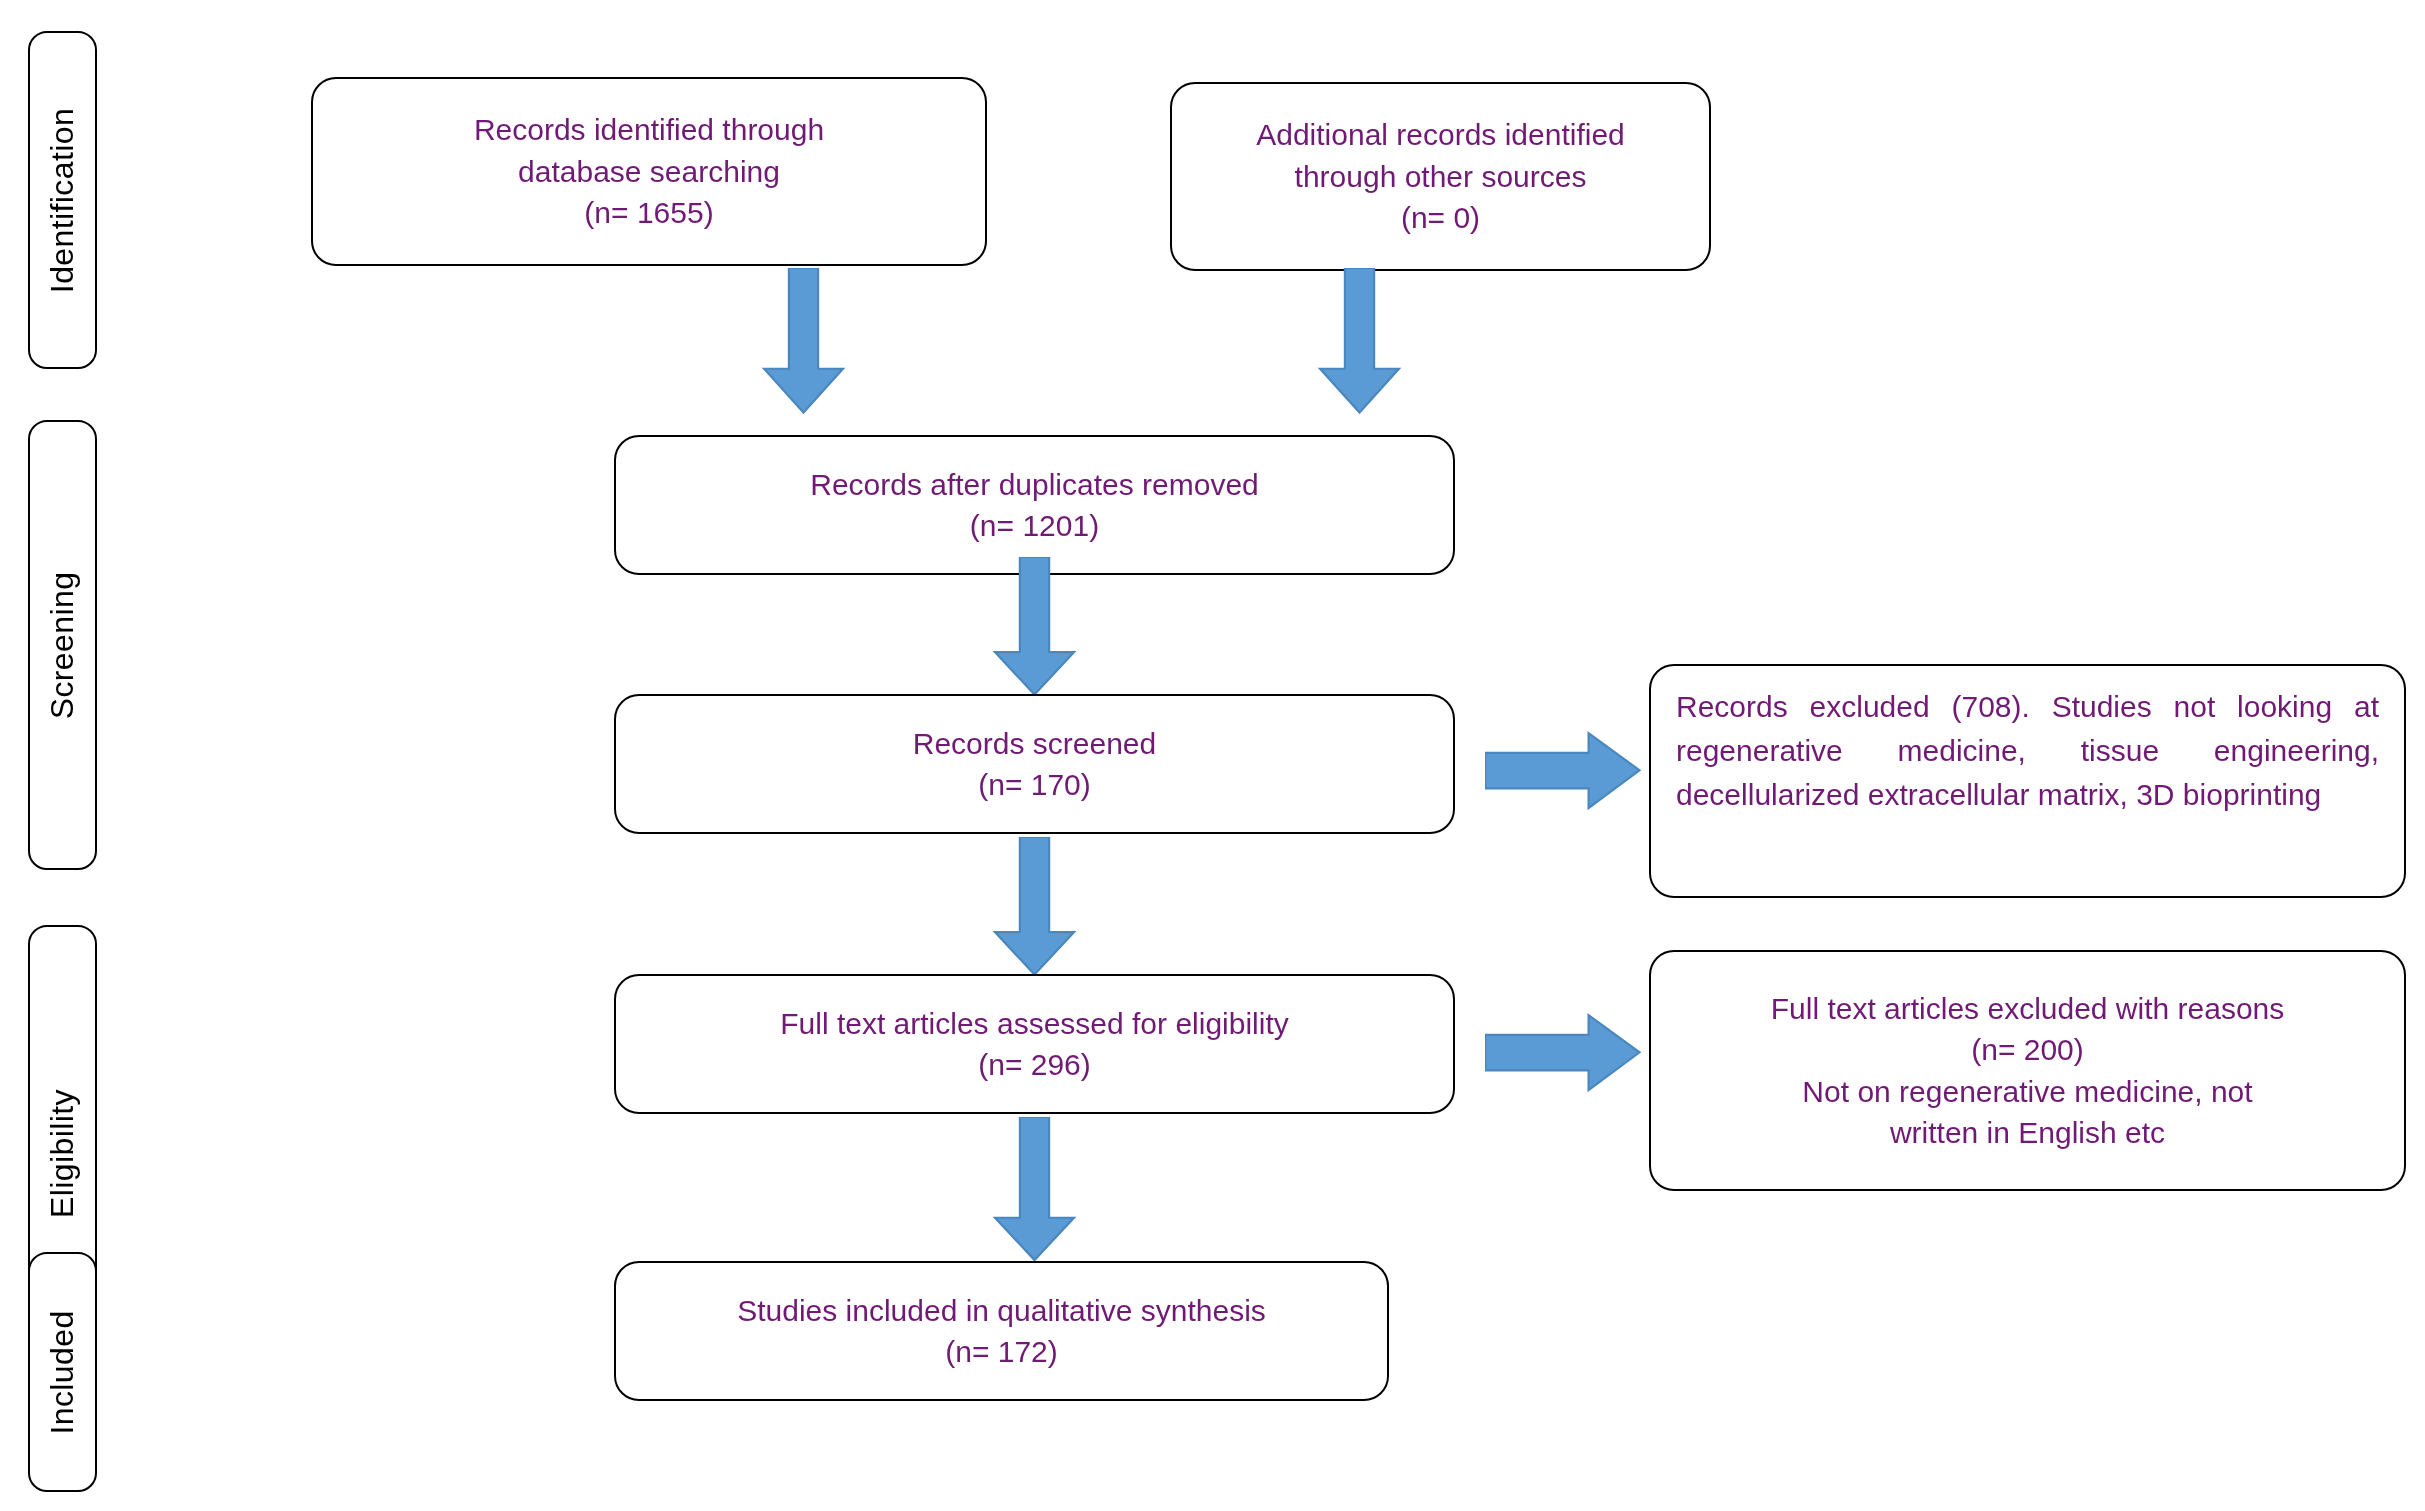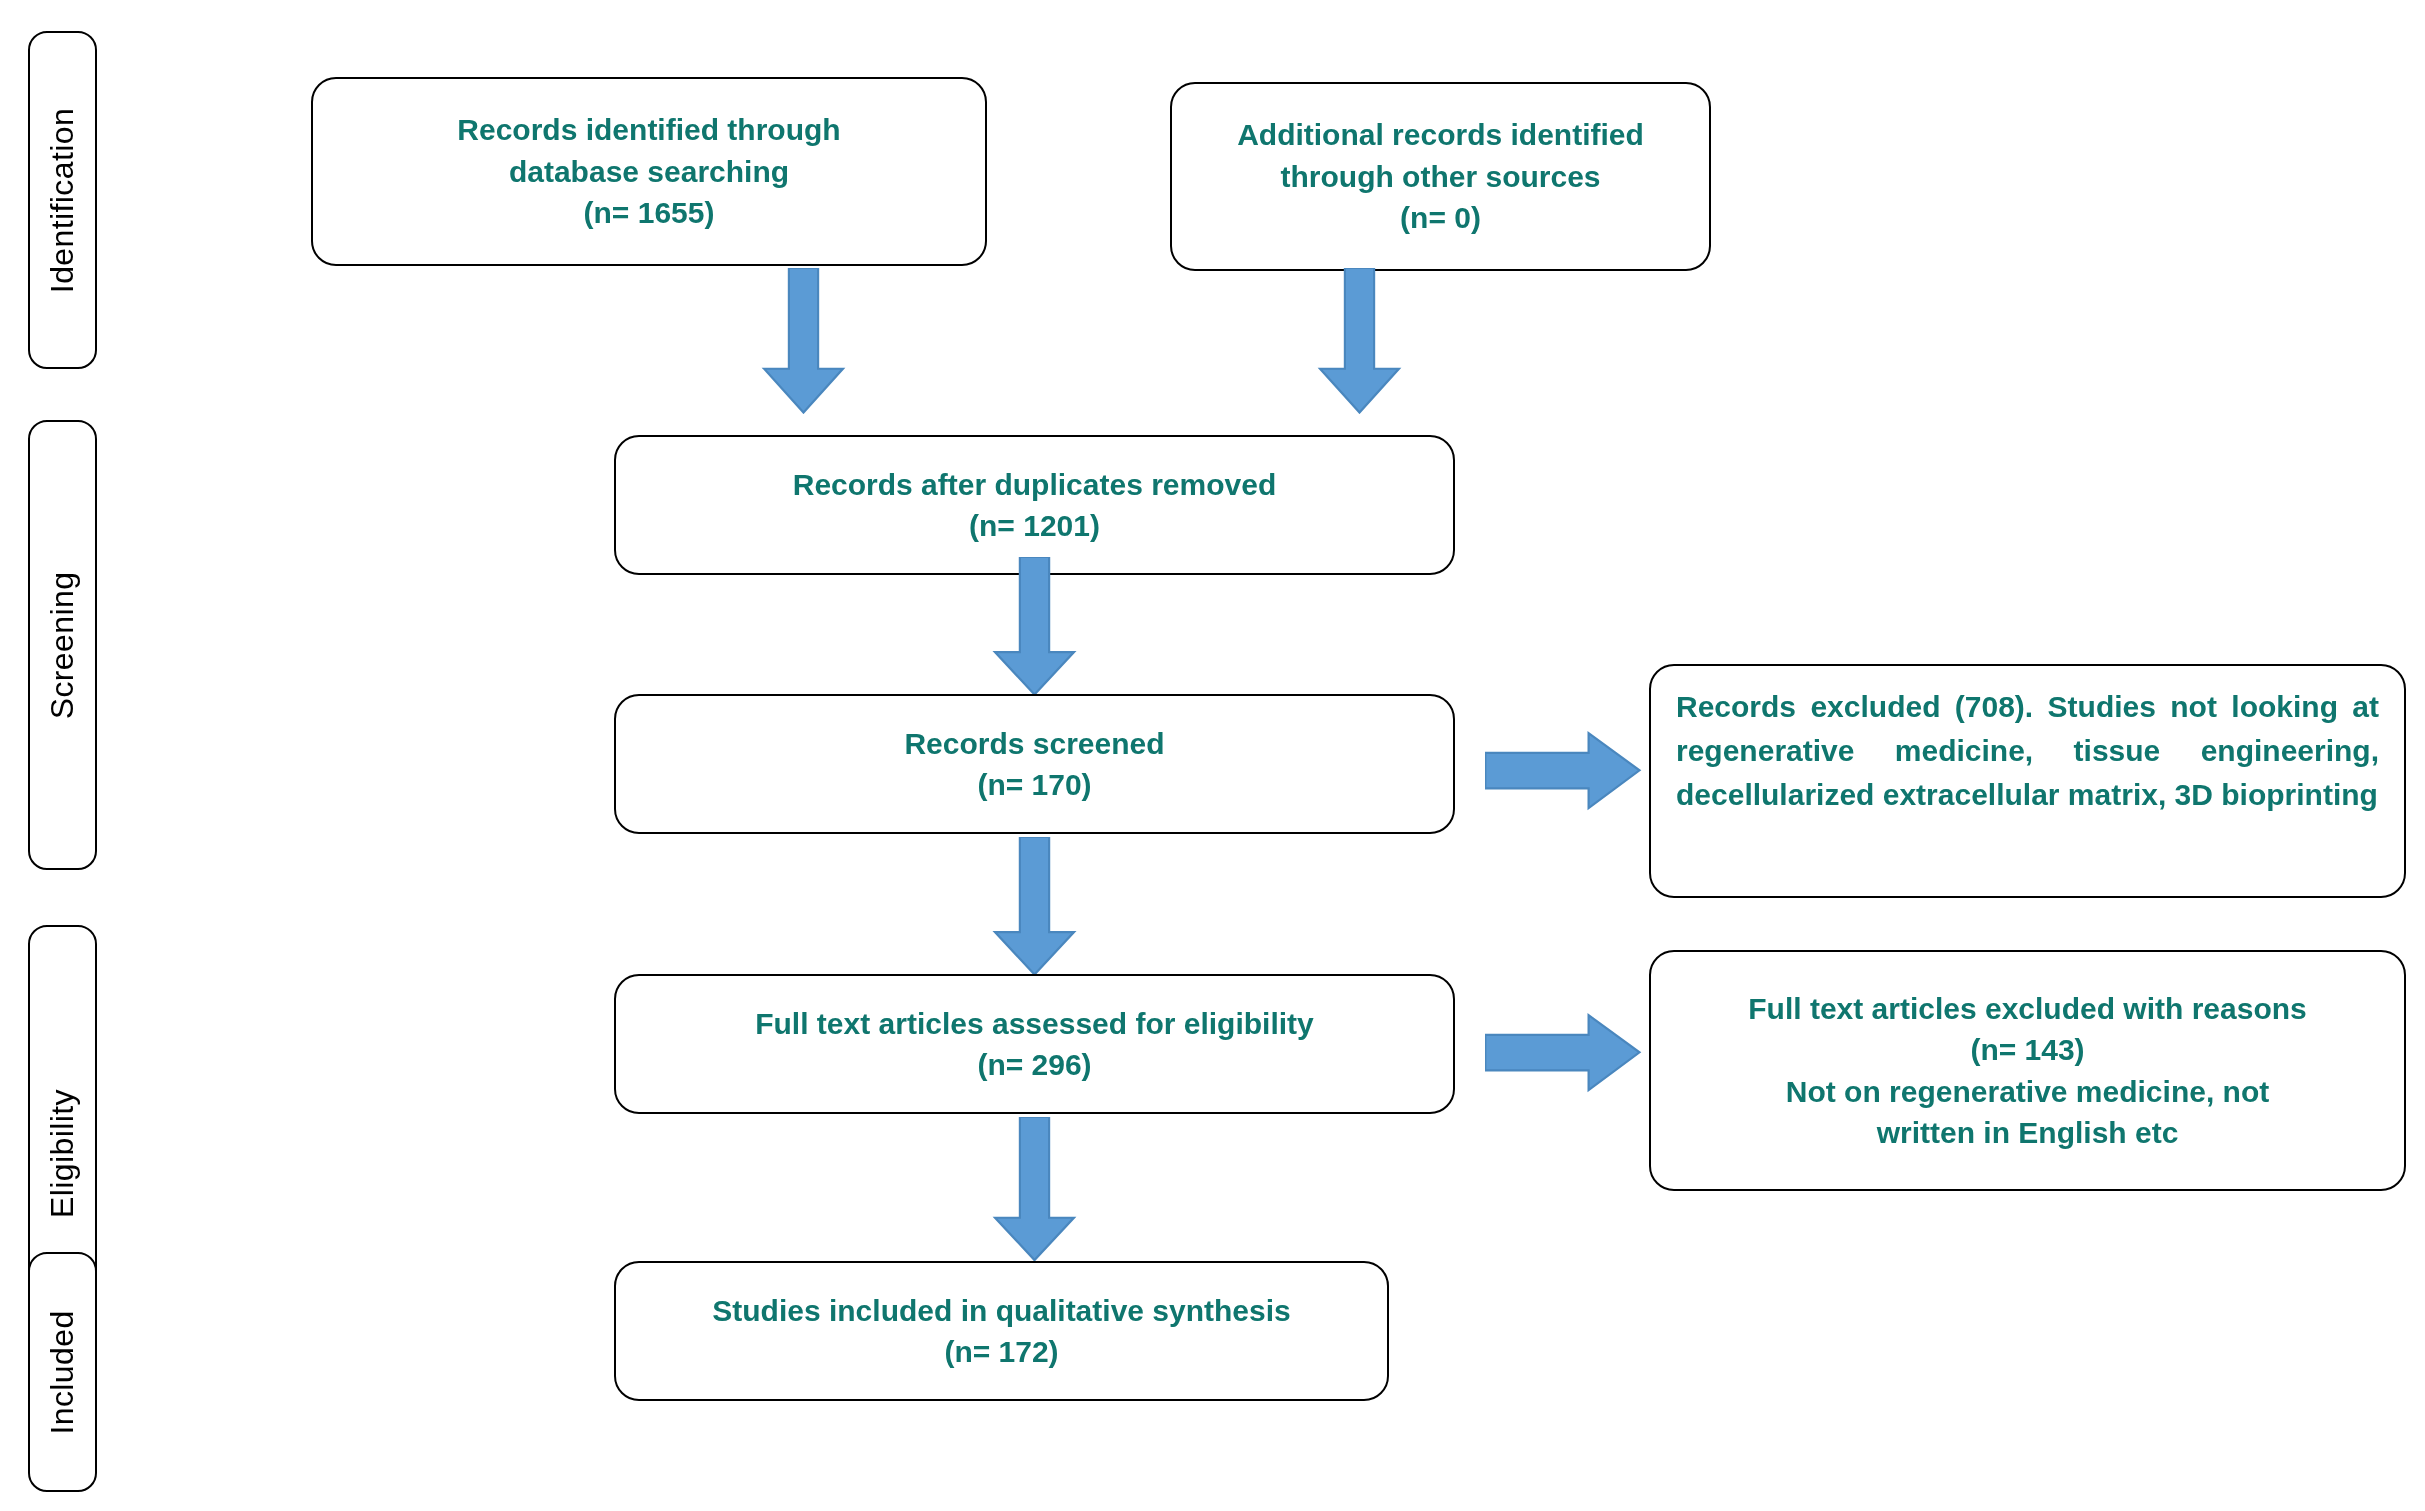--- a/index.html
+++ b/index.html
@@ -25,25 +25,24 @@
   .box {
     position: absolute;
     box-sizing: border-box;
     border: 2.2px solid #000000;
     border-radius: 25px;
     background: #ffffff;
     display: flex;
     align-items: center;
     justify-content: center;
     text-align: center;
-    color: #0f766e;
+    color: #701a75;
     font-size: 30px;
     line-height: 1.38;
     padding: 7.3px 19px;
-    font-weight: bold;
   }
   .box .txt {
     display: block;
     white-space: pre-line;
     width: 100%;
   }
 
   
   .box.justify {
     align-items: flex-start;
@@ -165,21 +164,21 @@
   </div>
 
   <div class="arrow" style="left:1485px; top:1013px; width:157px; height:80px;">
     <svg width="157" height="80" viewBox="0 0 215 110">
       <polygon points="0,30 142,30 142,3 212,54 142,106 142,79 0,79" fill="#5B9BD5" stroke="#4A87BE" stroke-width="3"></polygon>
     </svg>
   </div>
 
   <div class="box" style="left:1649px; top:950px; width:757px; height:241px;">
     <span class="txt">Full text articles excluded with reasons
-(n= 143)
+(n= 200)
 Not on regenerative  medicine, not
 written in English etc</span>
   </div>
 
   <div class="arrow" style="left:992px; top:1117px; width:85px; height:146px;">
     <svg width="85" height="146" viewBox="0 0 116 200">
       <polygon points="38,0 78,0 78,138 112,138 58,196 4,138 38,138" fill="#5B9BD5" stroke="#4A87BE" stroke-width="3"></polygon>
     </svg>
   </div>
 

